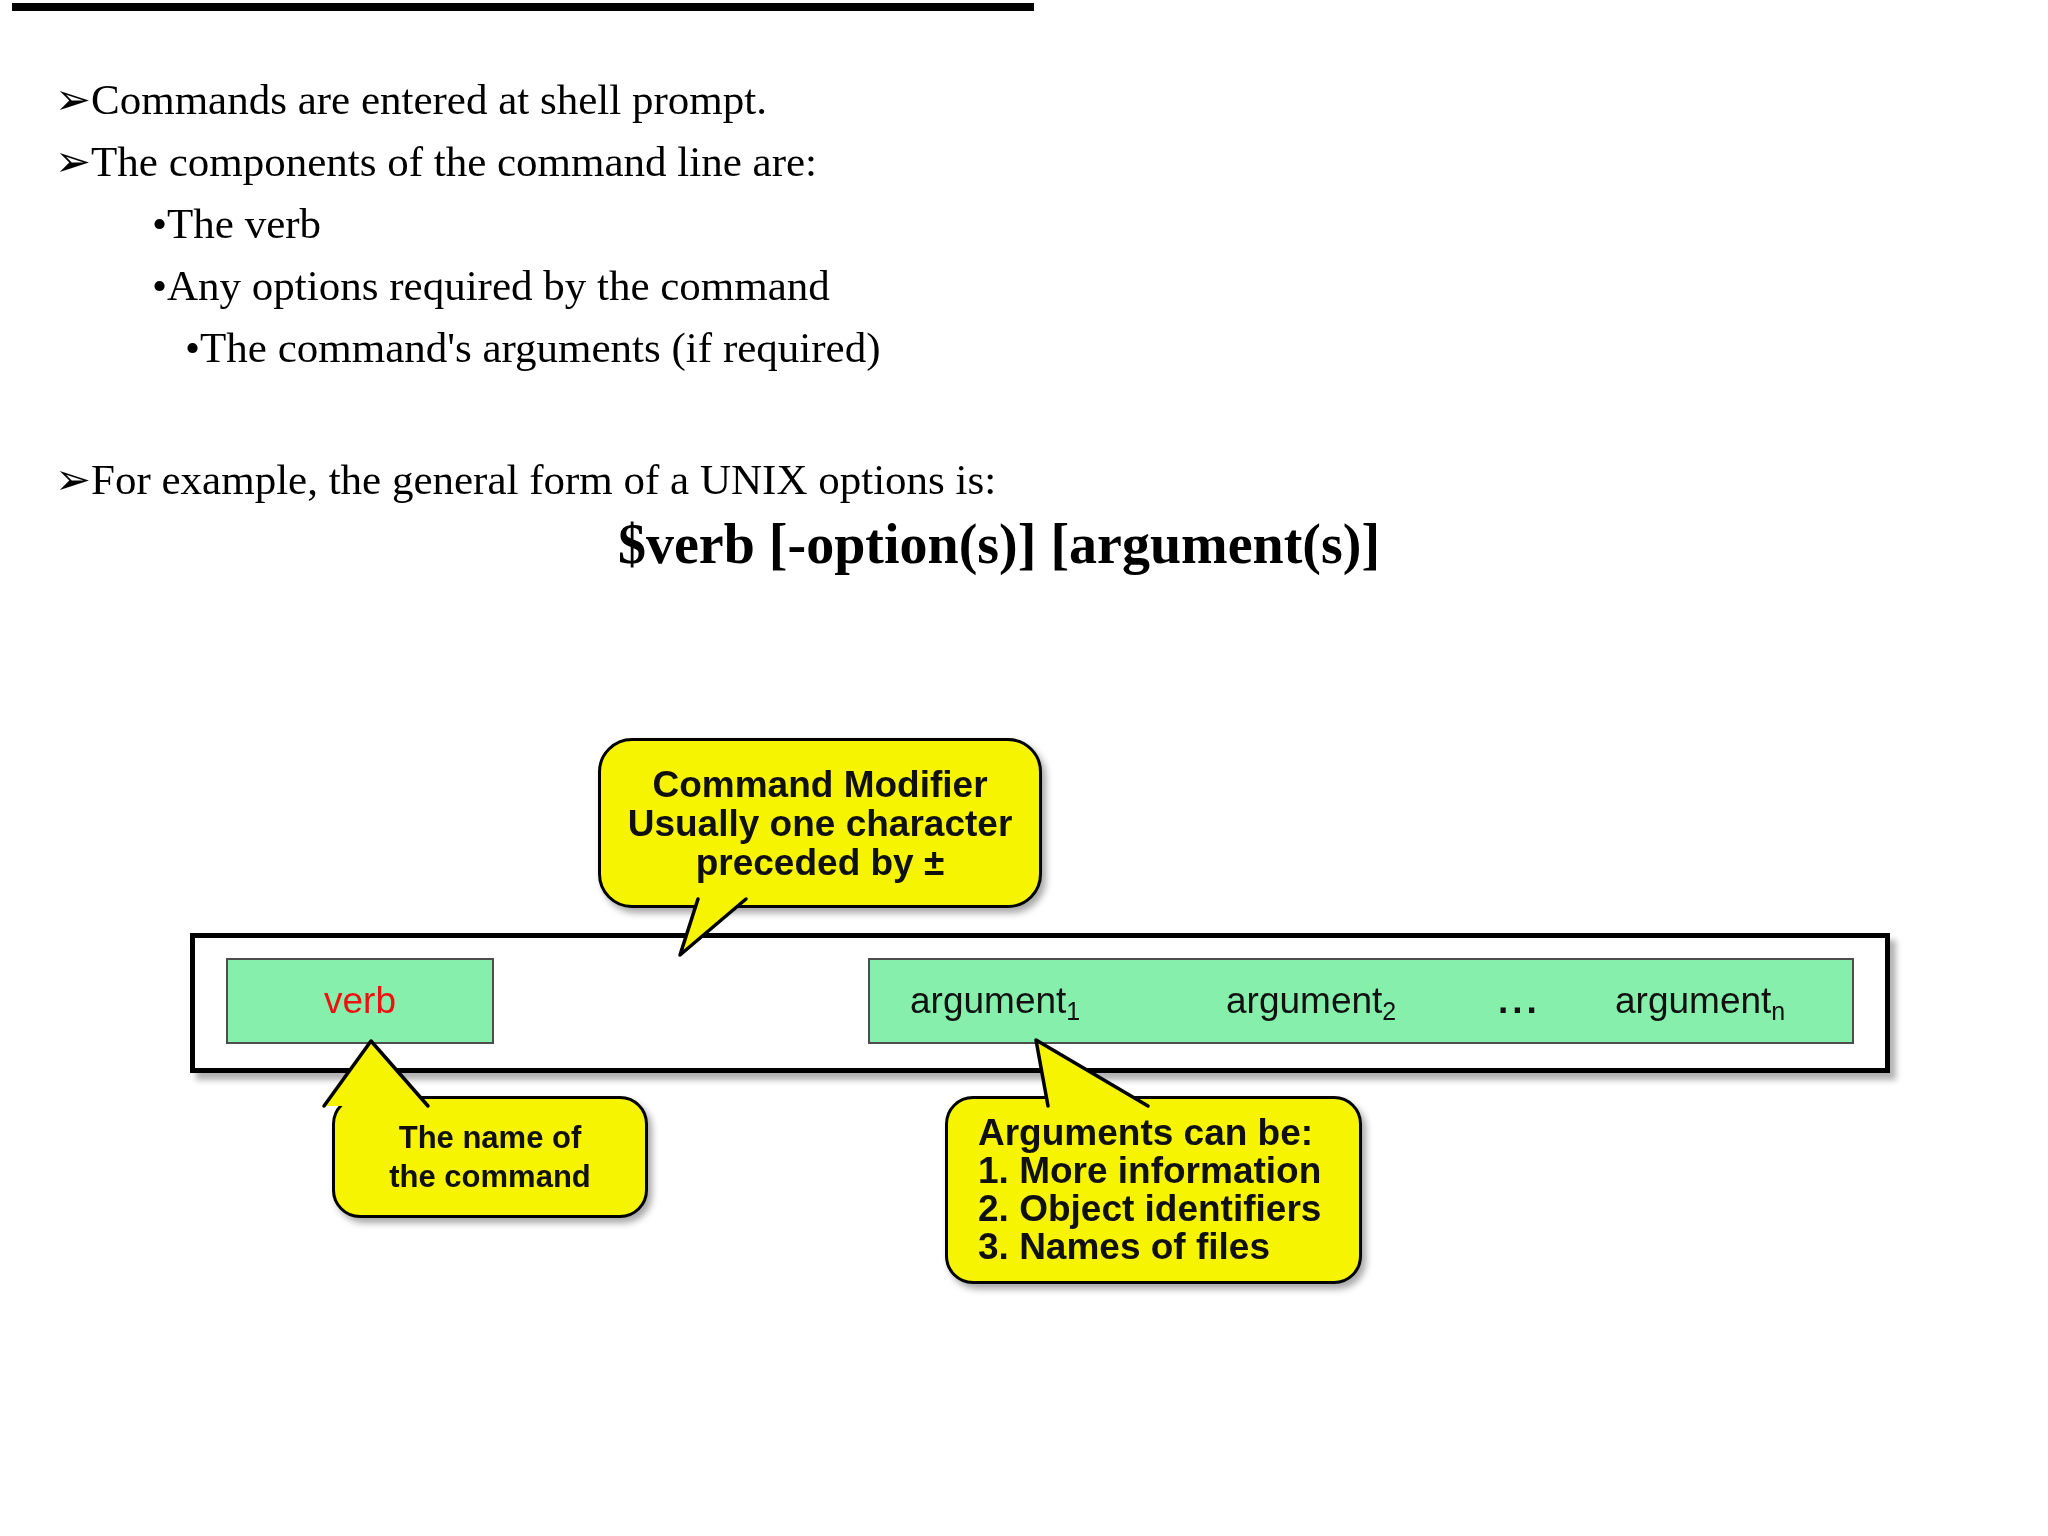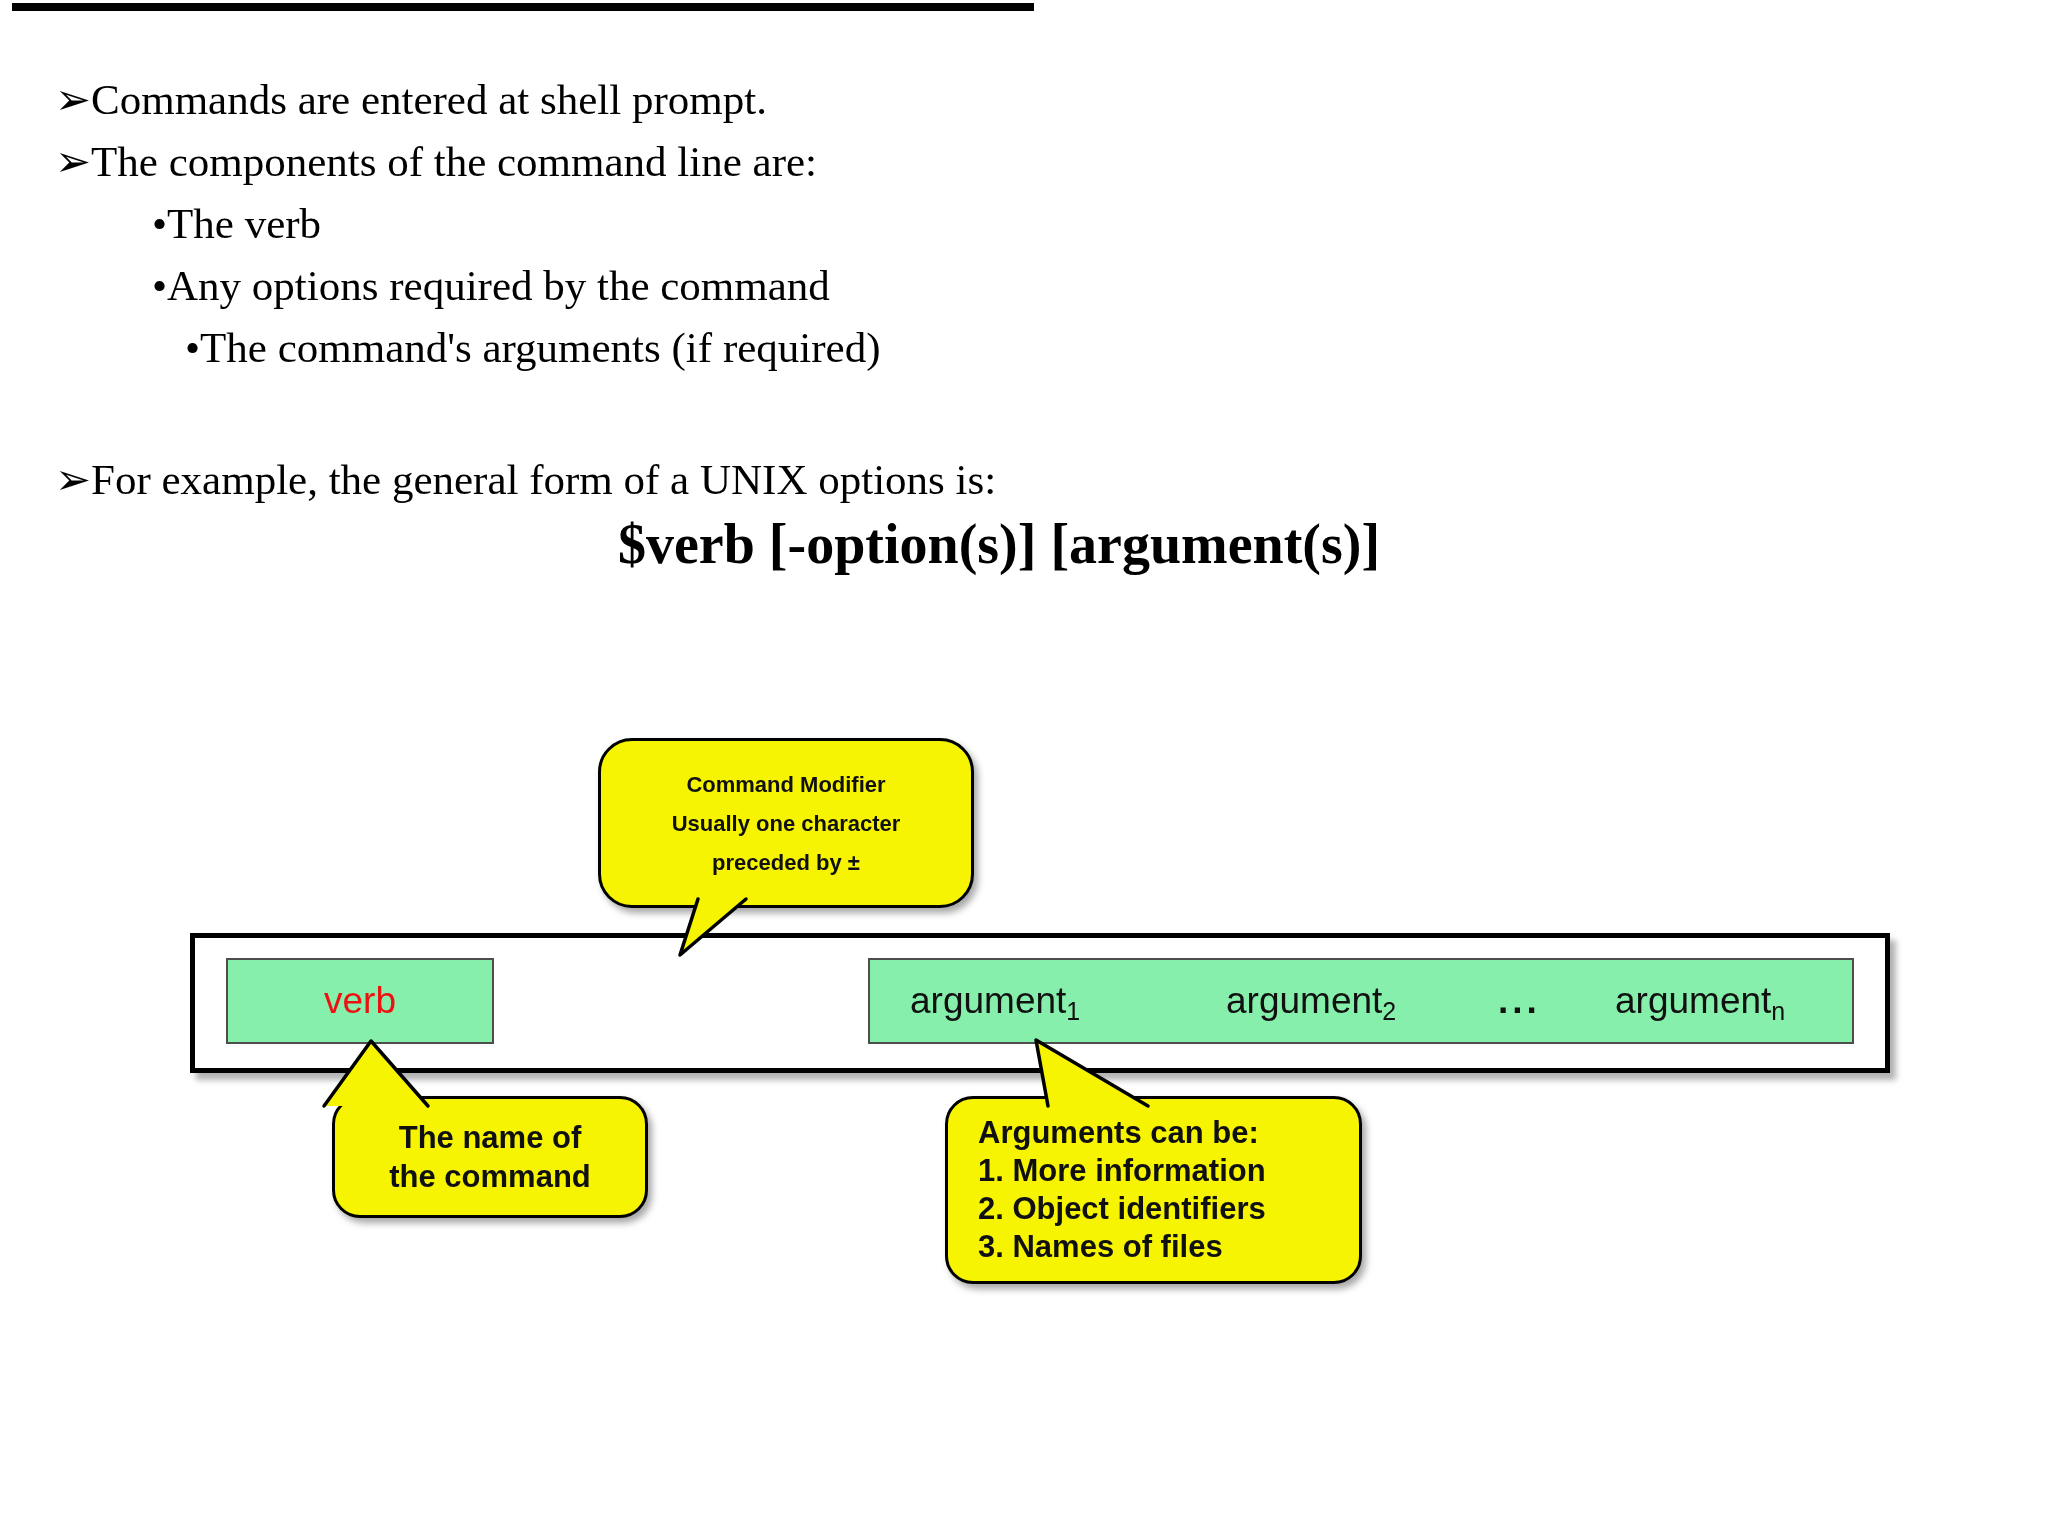--- a/index.html
+++ b/index.html
@@ -64,34 +64,34 @@
     position:absolute;
     background:var(--callout-fill);
     border:3px solid var(--callout-border);
     font-family:"Liberation Sans","DejaVu Sans",sans-serif;
     font-weight:600;color:#101010;
     display:flex;flex-direction:column;justify-content:center;
     box-shadow:4px 5px 7px rgba(0,0,0,0.35);
   }
   .bubble .bl{white-space:nowrap;}
   .bubble-option{
-    left:598px;top:738px;width:376px;height:170px;
+    left:598px;top:738px;width:444px;height:170px;
     border-radius:34px;align-items:center;
-    font-size:22px;line-height:39px;text-align:center;
+    font-size:37px;line-height:39px;text-align:center;
   }
   .bubble-verb{
     left:312px;top:1096px;width:316px;height:122px;
     border-radius:28px;align-items:center;
     font-size:31px;line-height:39px;text-align:center;margin-left:20px;
   }
   .bubble-args{
     left:945px;top:1096px;width:417px;height:188px;
     border-radius:28px;align-items:flex-start;
     padding-left:30px;
-    font-size:31px;line-height:38px;text-align:left;
+    font-size:37px;line-height:38px;text-align:left;
   }
   .tails{
     position:absolute;left:0;top:0;width:2048px;height:1536px;
     pointer-events:none;
   }
   .tails path{
     fill:var(--callout-fill);
     stroke:var(--callout-border);
     stroke-width:3.5;
     stroke-linejoin:round;stroke-linecap:round;

